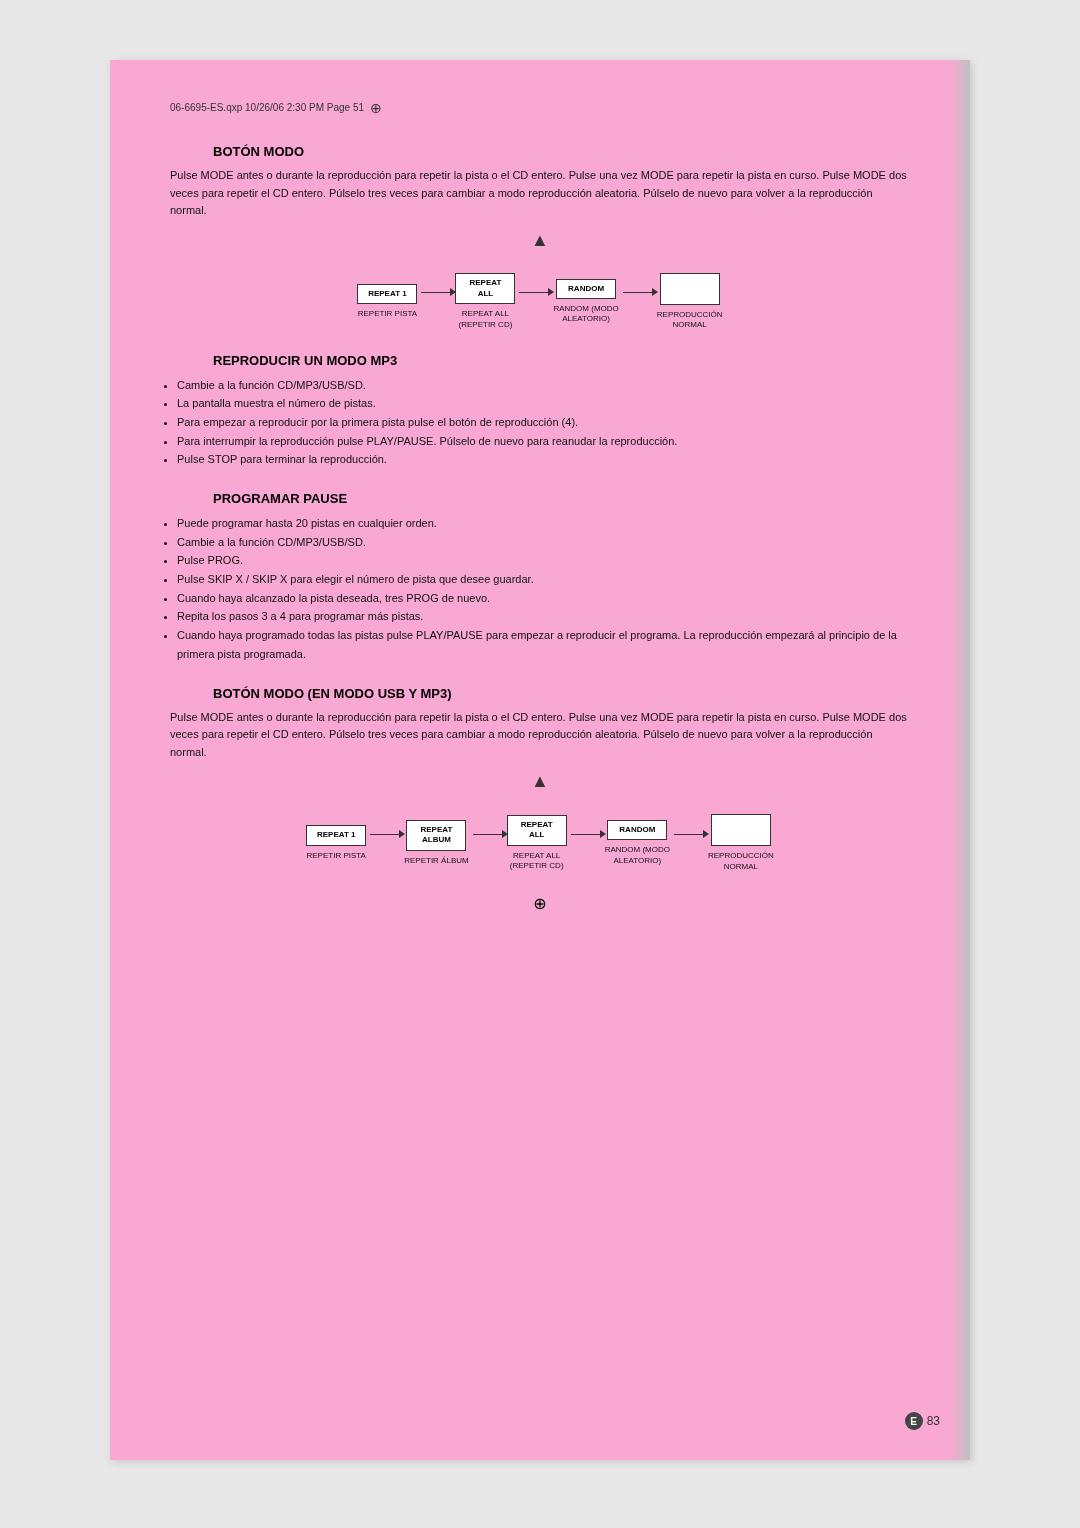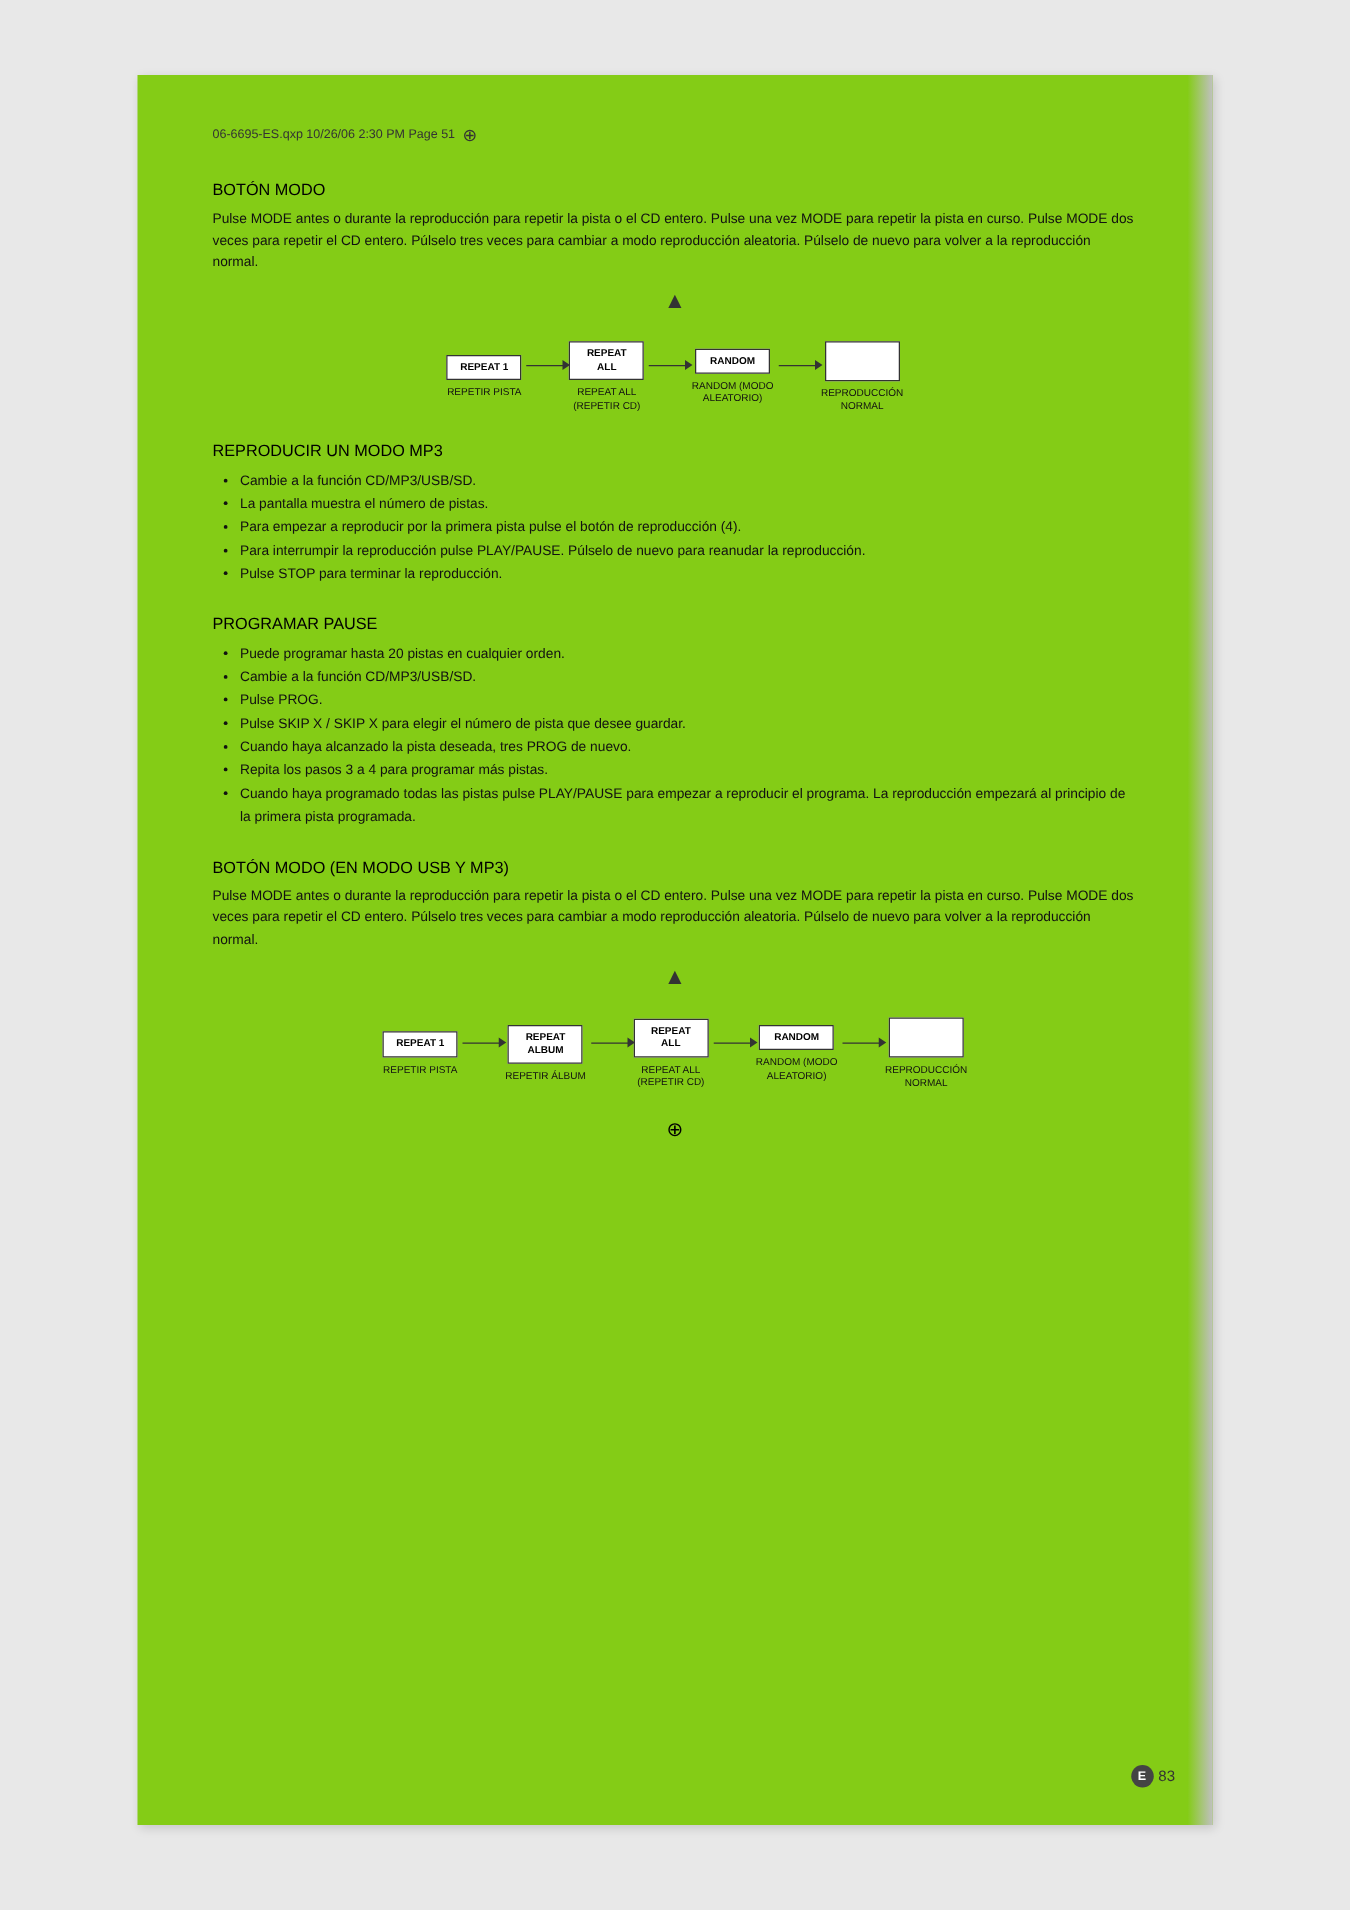--- a/index.html
+++ b/index.html
@@ -10,21 +10,21 @@
       background: #e8e8e8;
       font-family: Arial, Helvetica, sans-serif;
       display: flex;
       justify-content: center;
       align-items: flex-start;
     }
 
     .page {
       width: 860px;
       min-height: 1400px;
-      background: #84cc16;
+      background: #f9a8d4;
       margin: 60px auto;
       padding: 40px 60px 60px 60px;
       position: relative;
       box-shadow: 2px 2px 8px rgba(0,0,0,0.15);
     }
 
     .header-line {
       font-size: 10px;
       color: #333;
       margin-bottom: 30px;
@@ -39,33 +39,34 @@
       height: 14px;
       position: relative;
     }
     .crosshair::before {
       content: '⊕';
       font-size: 14px;
     }
 
     .section-title {
       font-size: 13px;
-      font-weight: normal;
+      font-weight: bold;
       margin-bottom: 8px;
+      margin-left: 43px;
     }
 
     .body-text {
       font-size: 11px;
       line-height: 1.6;
       margin-bottom: 10px;
       color: #111;
     }
 
     .bullet-list {
-      margin-left: 22px;
+      margin-left: 7px;
       margin-bottom: 10px;
     }
 
     .bullet-list li {
       font-size: 11px;
       line-height: 1.7;
       color: #111;
       list-style-type: disc;
     }
 

